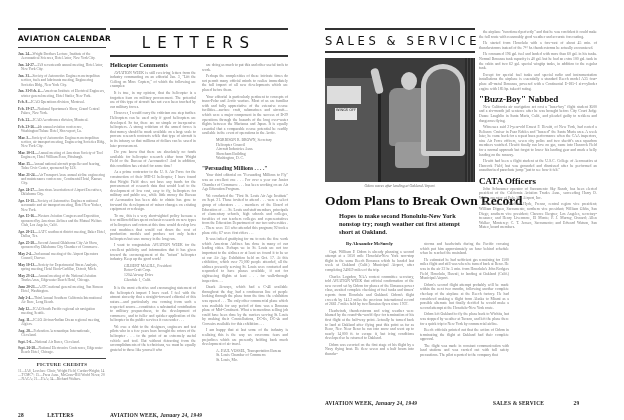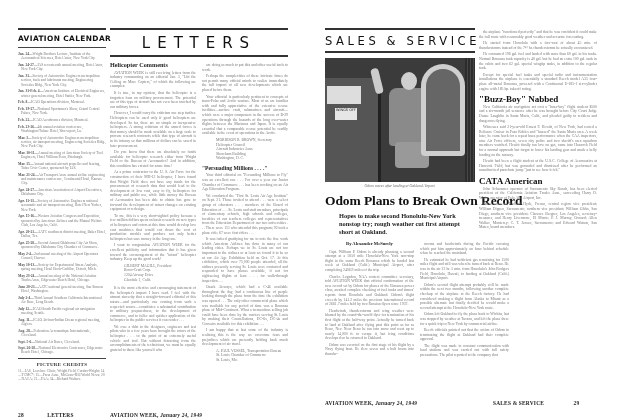--- a/index.html
+++ b/index.html
@@ -224,21 +224,21 @@
           <p>He started from Honolulu with a fore-cast of about 45 min. of thunderstorms instead of the 7½ hr. thunderstorms he actually encountered.</p>
           <p>He consumed 196 gal. fuel and landed with more than 60 gal. in his tanks. Normal Bonanza tank capacity is 40 gal. but he had an extra 100 gal. tank in the cabin and two 62 gal. special wingtip tanks, in addition to the regular tank.</p>
           <p>Except for special fuel tanks and special radio and instrumentation installations the airplane is essentially a standard Beech model A35 four-place all-metal Bonanza, powered with a Continental E-185-1 six-cylinder engine with 185 hp. takeoff rating.</p>
         </div>
       <h4>"Buzz-Boy" Nabbed</h4>
       <div id="buzz-col">
           <p>New California air navigation act cost a "buzz-boy" flight student $500 and a six-month jail sentence after he was brought before City Court Judge Duane Laughlin in Santa Maria, Calif., and pleaded guilty to reckless and dangerous flying.</p>
           <p>Witnesses said 21-year-old Ernest F. Hewitt, of New York, had rented a Reliance Cruiser in Paso Robles and "buzzed" the Santa Maria area. A week later, he came back for a repeat buzz performance when the CAA inspectors, nine Air Force officers, seven city police and two sheriff's area squadron members watched. Hewitt finally ran low on gas, came into Hancock Field for a normal approach but forgot to lower his landing gear and made a belly landing on the runway.</p>
           <p>Hewitt had been a flight student at the U.S.C. College of Aeronautics at Hancock Field, but was grounded and dismissed after he performed an unauthorized parachute jump "just to see how it felt."</p>
         </div>
-      <h4>CATA American</h4>
+      <h4>CATA Officers</h4>
       <div id="cata-col">
           <p>John Schwamer operator of Sacramento Sky Ranch, has been elected president of the California Aviation Trades Assn., succeeding Harry D. White, operator of Palo Alto Airport, Inc.</p>
           <p>Other officers: Richard Hyde, Fresno, central region vice president; William Dippen, Sacramento, northern vice president; William Gibbs, San Diego, southern vice president; Clarence Bergner, Los Angeles, secretary-treasurer, and Henry Livermore, El Monte; P. J. Murray, Oxnard; Allen Walker, Monterey; C. T. Jensen, Sacramento; and Edward Watson, San Mateo, board members.</p>
         </div>
     </div>
   </div>
 
   <div class="folio folio-italic sales-folio">
     <span style="font-style:normal;">AVIATION WEEK,</span>
     <span>January 24, 1949</span>

